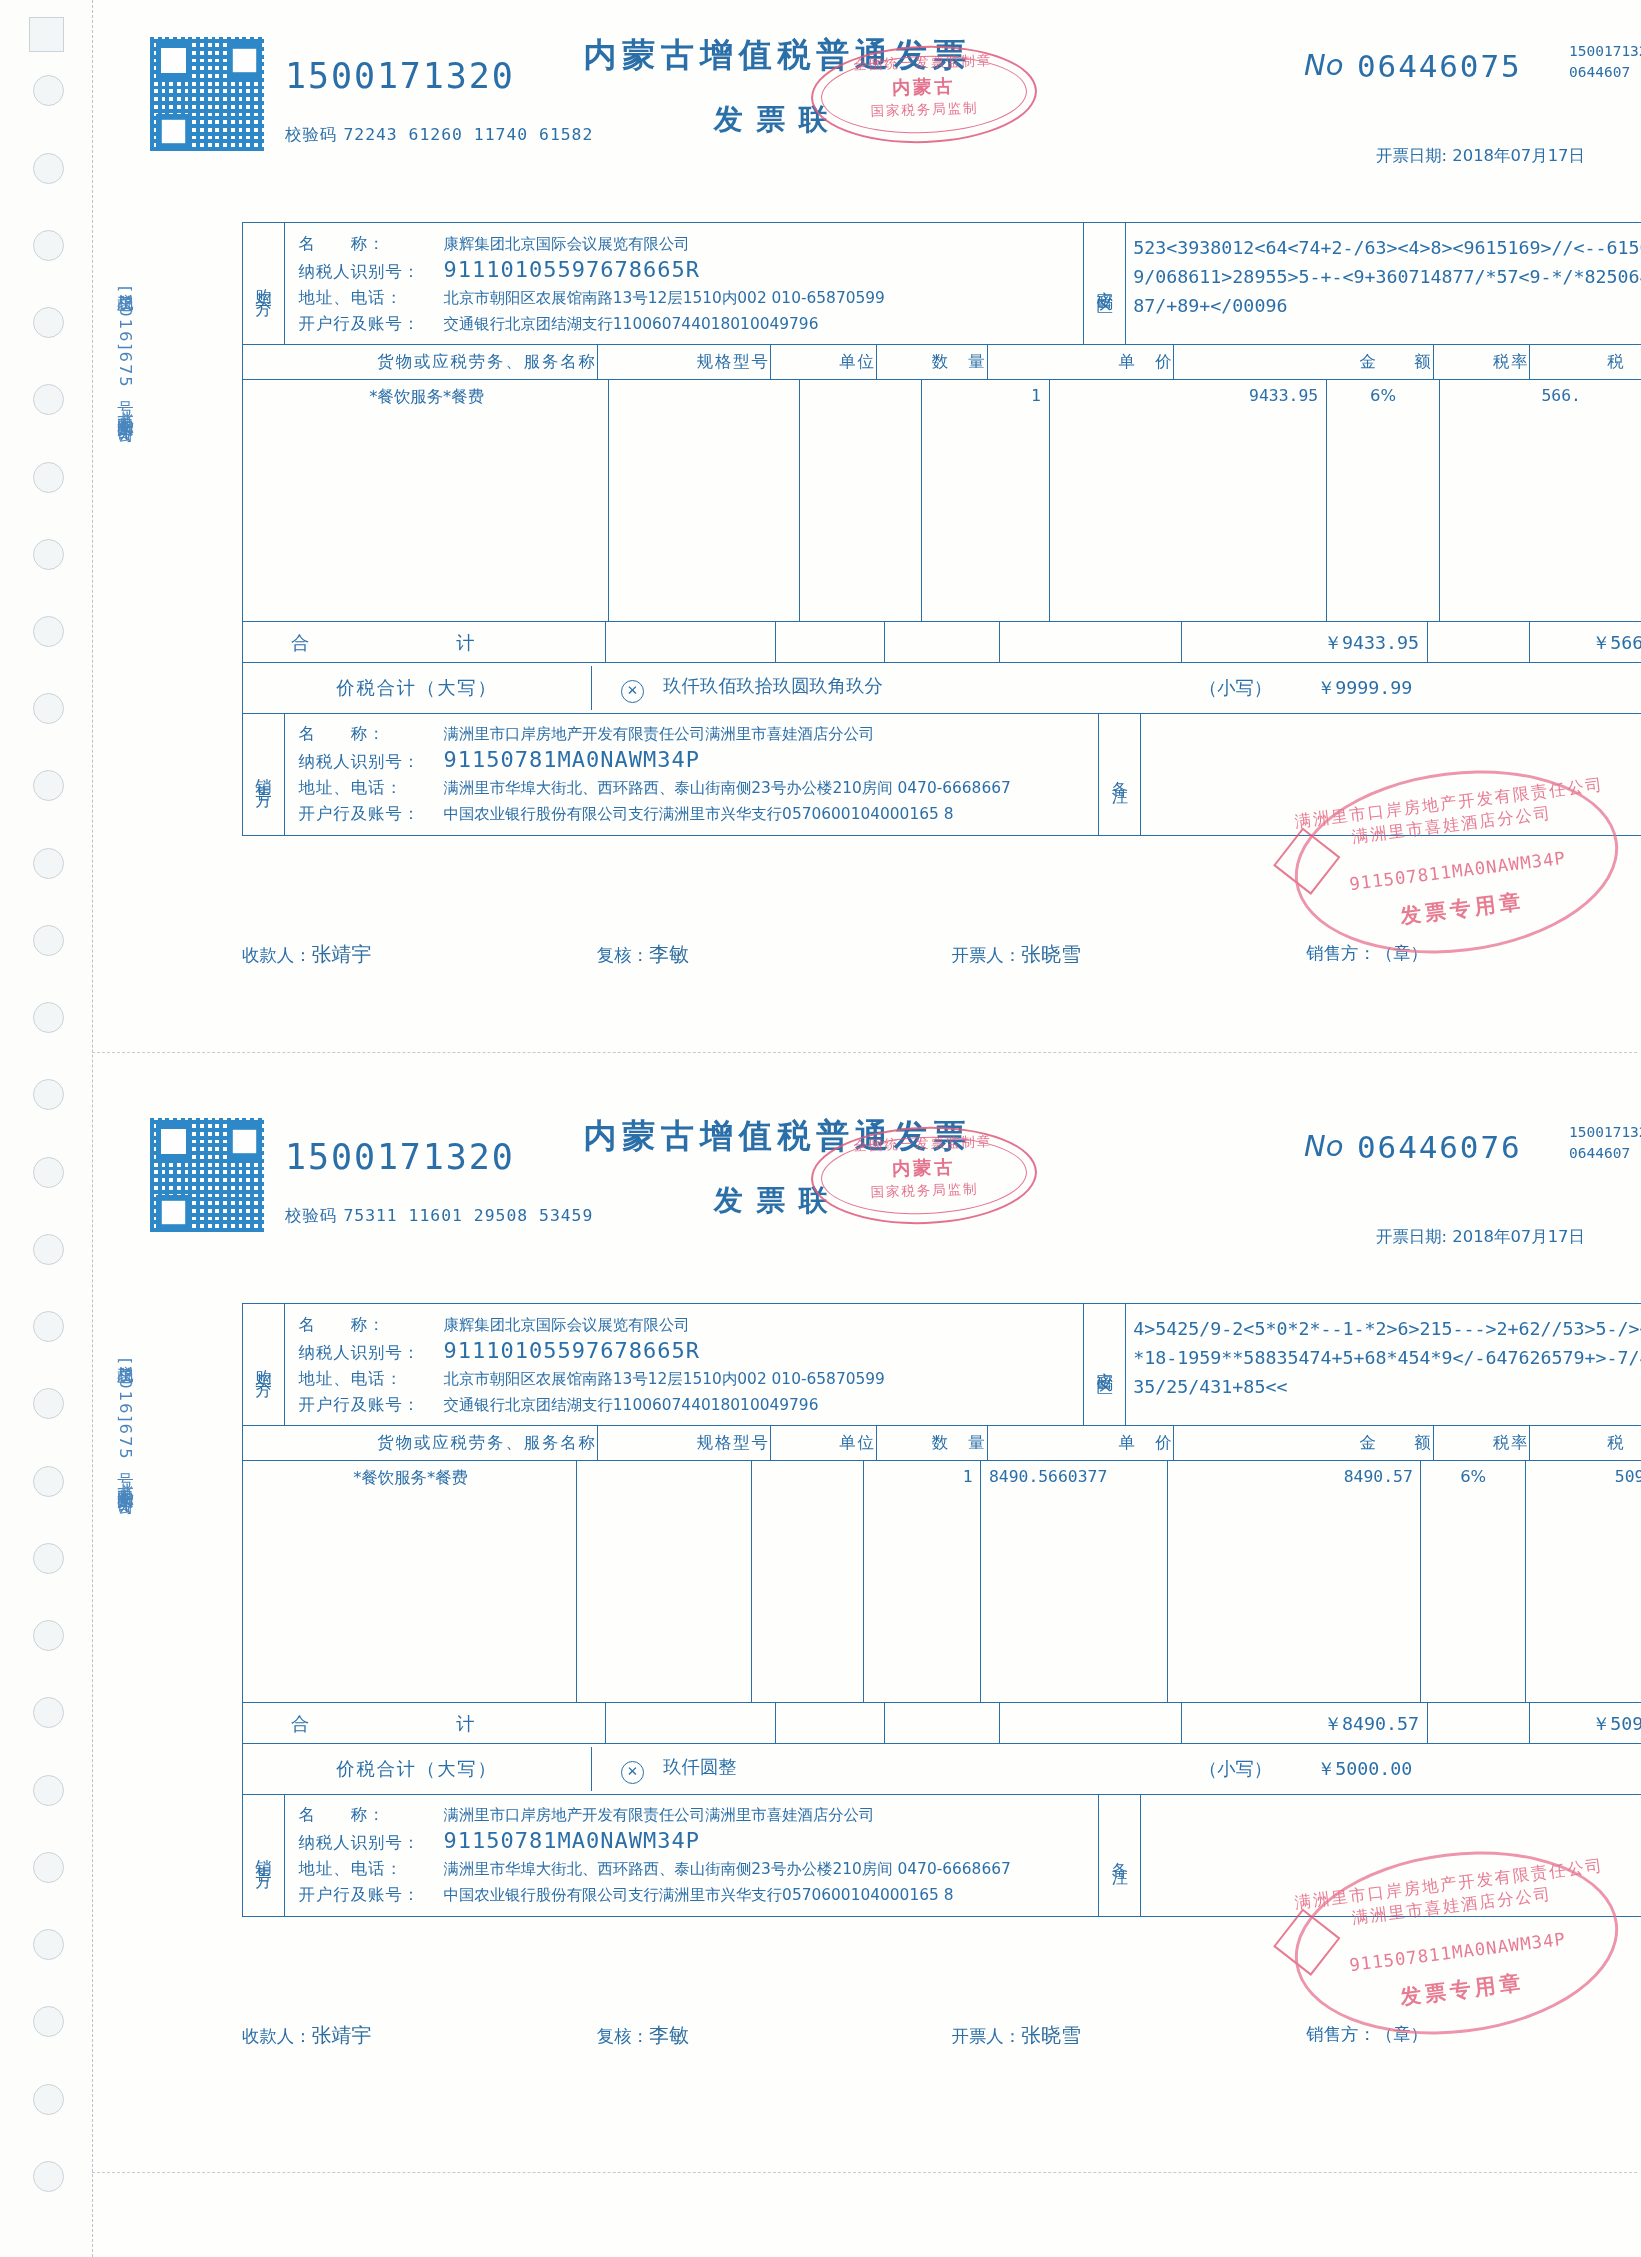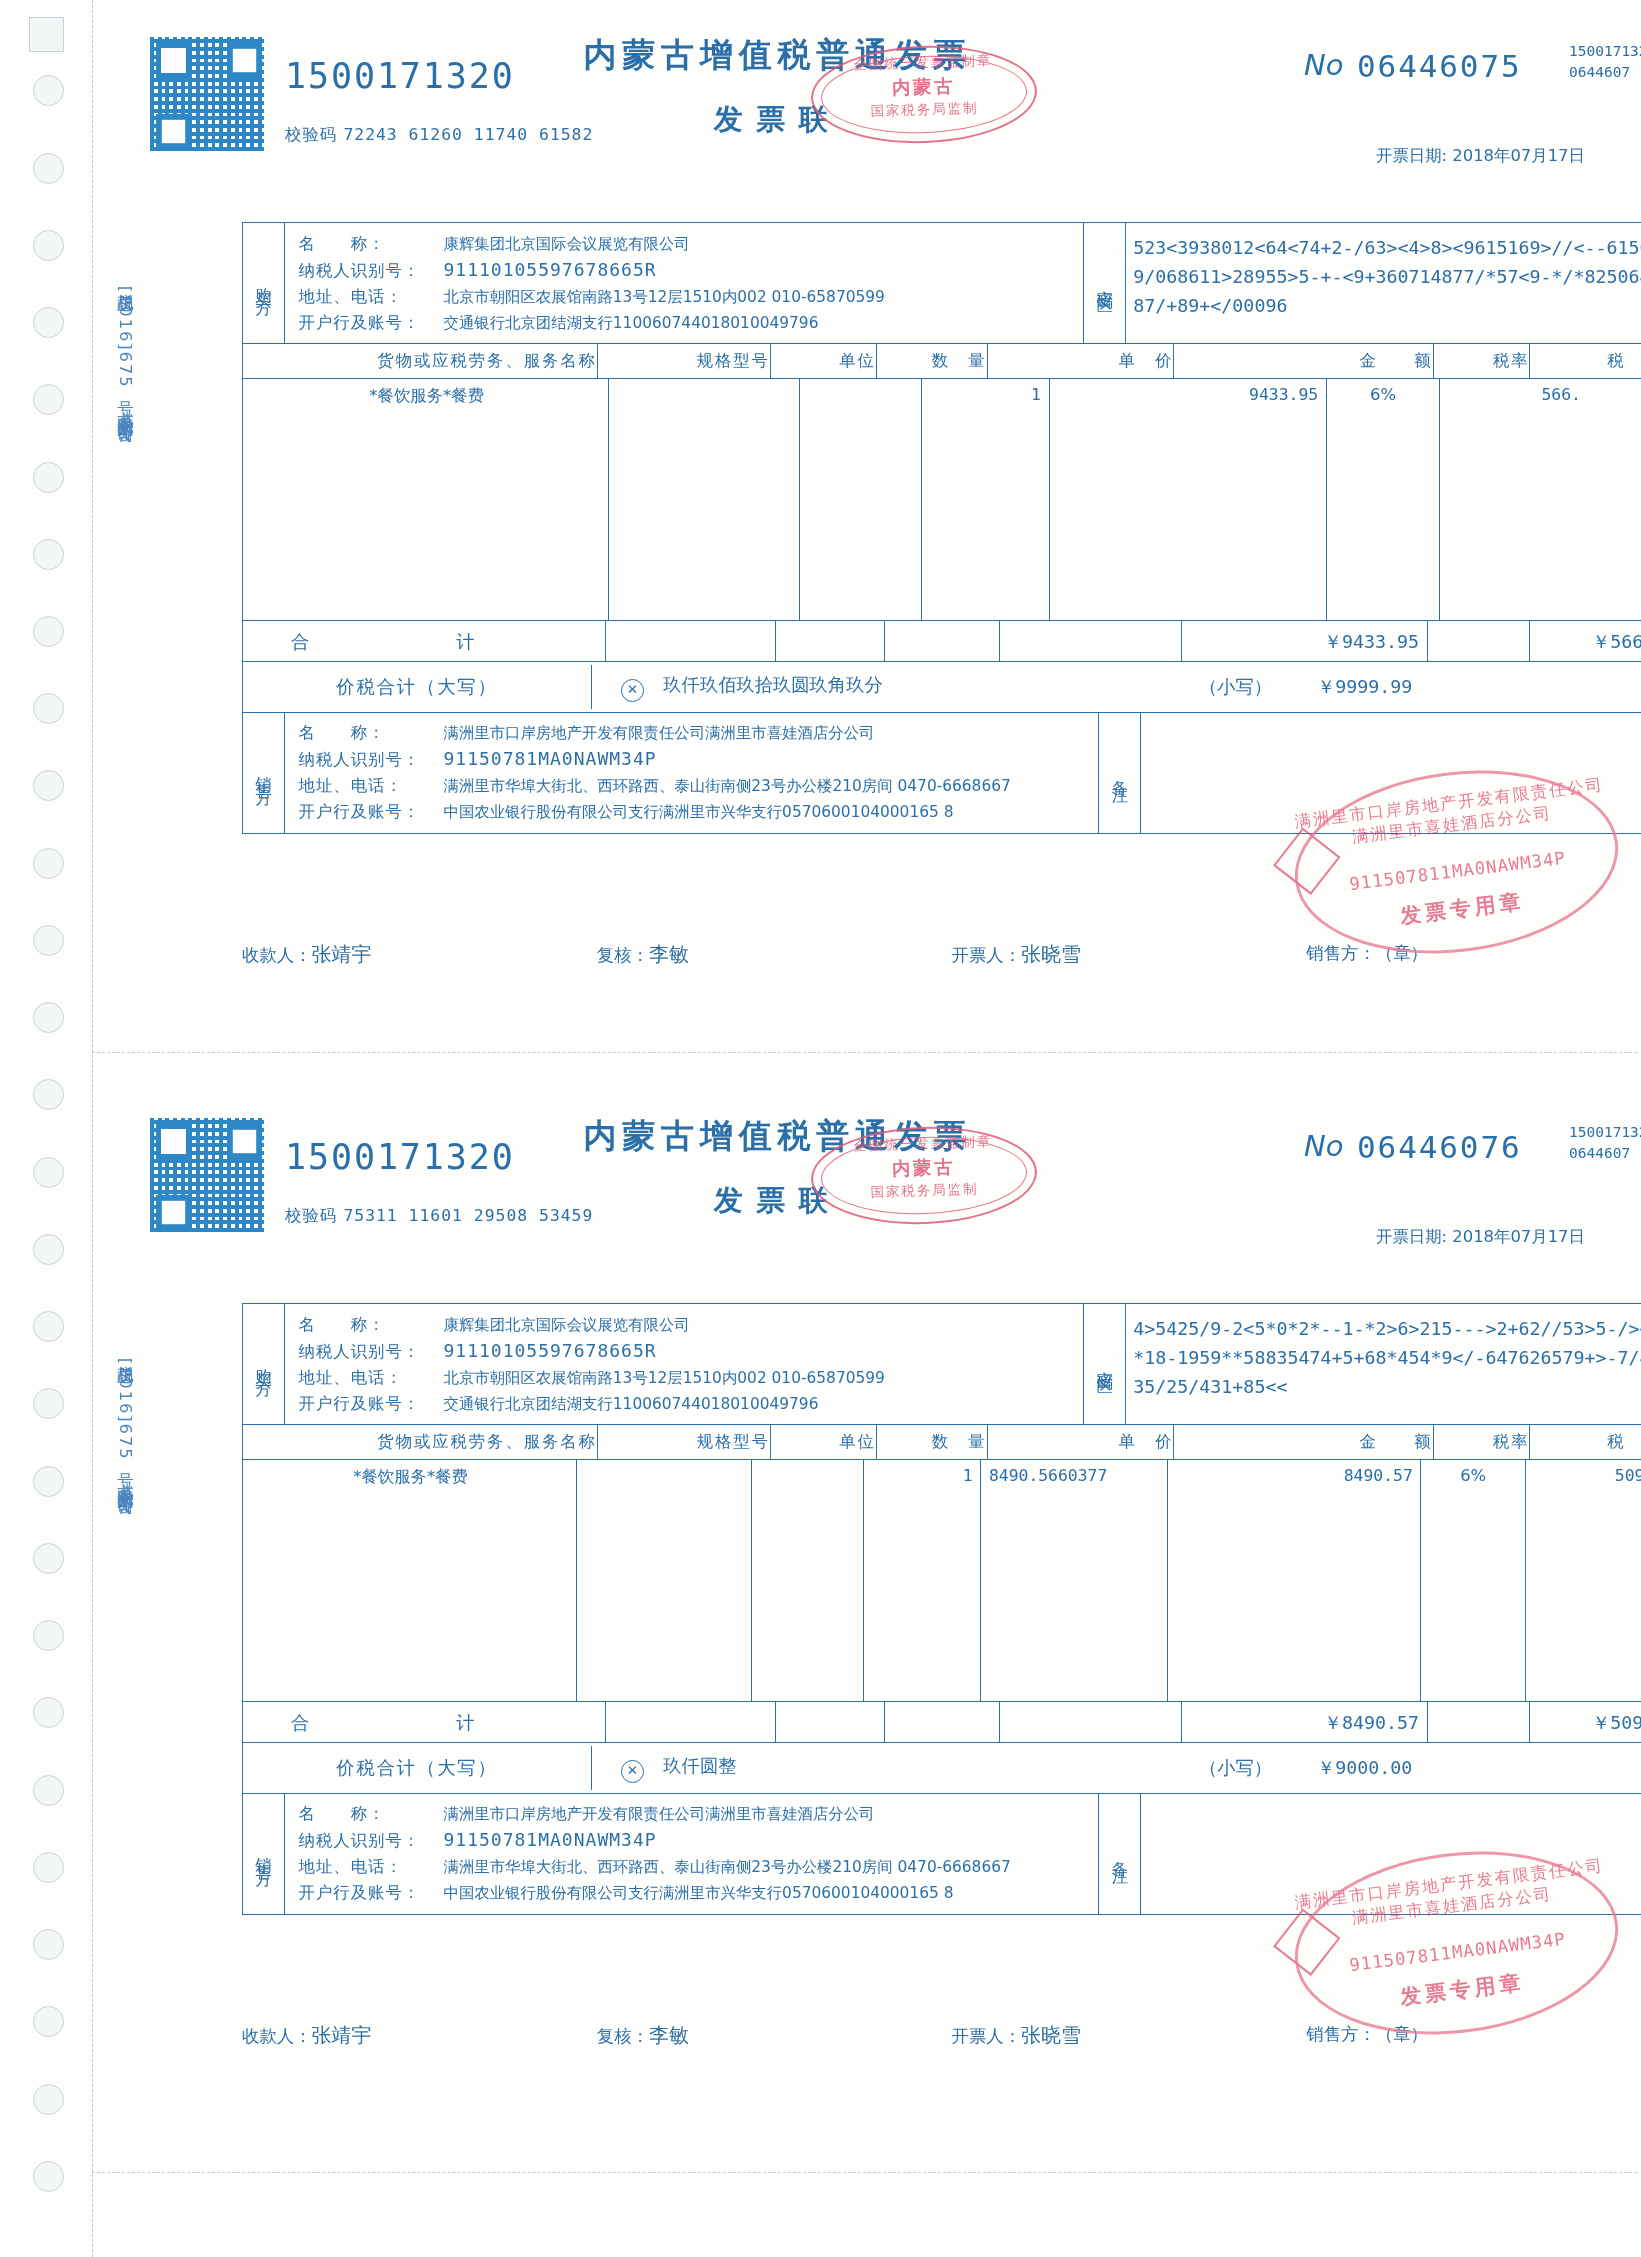--- a/index.html
+++ b/index.html
@@ -98,21 +98,21 @@
   .side-label{
     width:41px;display:flex;align-items:center;justify-content:center;
     font-size:16.4px;line-height:21px;text-align:center;color:#2b6fa8;
   }
   .side-label span{writing-mode:vertical-rl;letter-spacing:5.8px;}
 
   .party{flex:1;padding:7.7px 0 7.7px 13.5px;font-size:16.4px;line-height:26px;color:#2b6fa8;}
   .party .line{display:flex;align-items:baseline;}
   .party .k{width:145px;display:inline-block;letter-spacing:1px;}
   .party .v{font-size:15.4px;}
-  .party .v.mono{font-family:"DejaVu Sans Mono","Liberation Mono",monospace;font-size:18px;letter-spacing:1px;}
+  .party .v.mono{font-family:"DejaVu Sans Mono","Liberation Mono",monospace;font-size:22px;letter-spacing:1px;}
 
   .cipher-label{
     width:41px;display:flex;align-items:center;justify-content:center;font-size:16.4px;color:#2b6fa8;
   }
   .cipher-label span{writing-mode:vertical-rl;letter-spacing:3.9px;}
   .cipher{
     width:521px;padding:9.7px 7.7px;font-size:18.3px;line-height:29px;color:#2b6fa8;
     font-family:"DejaVu Sans Mono","Liberation Mono",monospace;word-break:break-all;
   }
 
@@ -464,21 +464,21 @@
 
     <div class="row">
       <div class="bigword" style="width:100%">
         <div class="bw-label vline">价税合计（大写）</div>
         <div class="bw-value">
           <span class="circ">✕</span>
           <span>玖仟圆整</span>
         </div>
         <div class="bw-small">
           <span>（小写）</span>
-          <span class="mono" style="margin-left:39px">￥9000.00</span>
+          <span class="mono" style="margin-left:39px">￥5000.00</span>
         </div>
       </div>
     </div>
 
     <div class="row">
       <div class="cell side-label vline">
           <span>销售方</span>
         </div>
       <div class="cell party vline">
         <div class="line">

